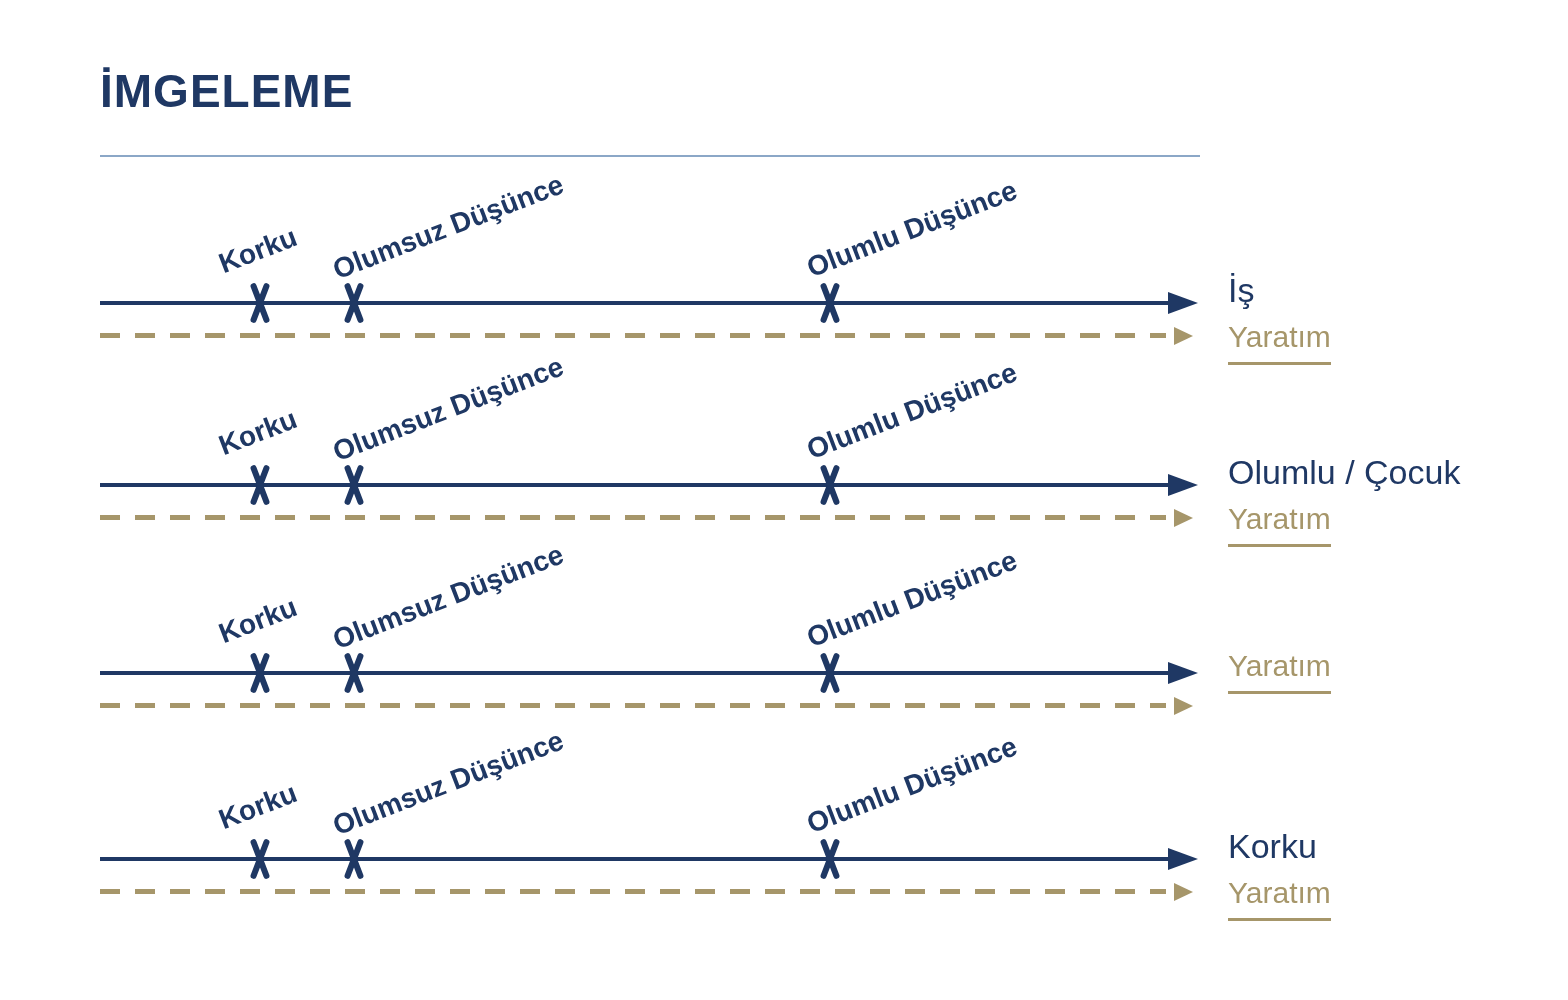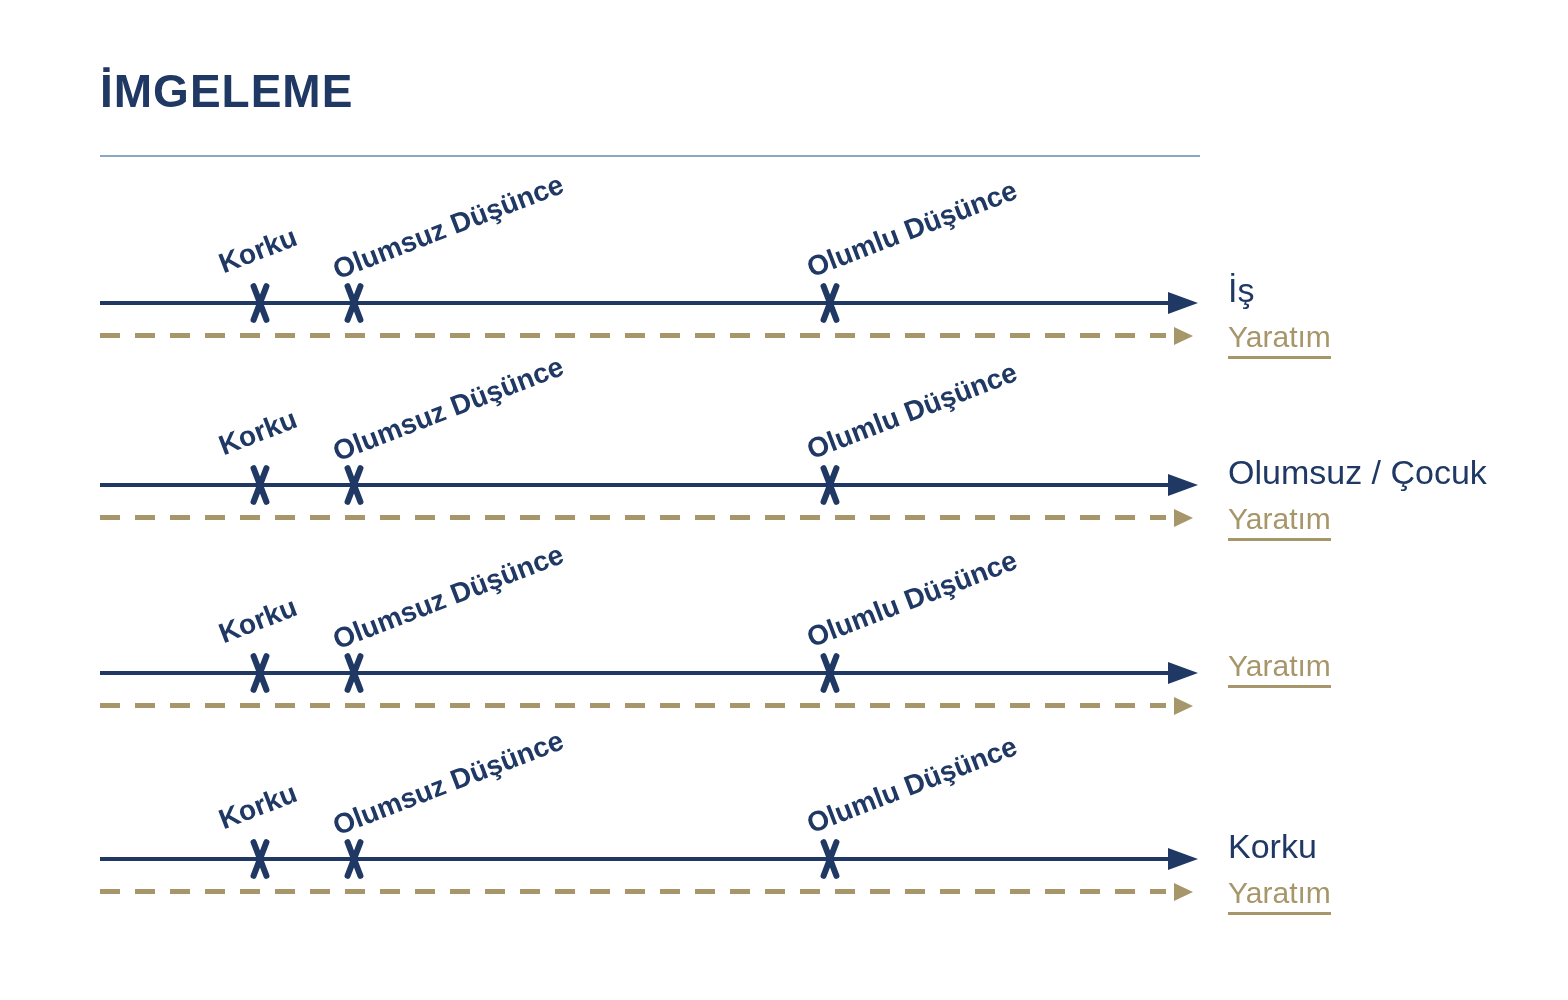--- a/index.html
+++ b/index.html
@@ -111,21 +111,21 @@
     font-weight: 500;
     line-height: 41px;
   }
   .creation-label {
     display: inline-block;
     margin-top: 9px;
     color: var(--gold);
     font-size: 30px;
     font-weight: 500;
     line-height: 34px;
-    padding-bottom: 2px;
+    padding-bottom: 8px;
     border-bottom: 3px solid var(--gold);
   }
 </style>
 </head>
 <body>
 
 <div id="canvas">
 
   <div class="slide-title">İMGELEME</div>
   <div class="title-separator"></div>
@@ -152,21 +152,21 @@
     <div class="marker-label m-2">Olumsuz Düşünce</div>
     <div class="marker-label m-3">Olumlu Düşünce</div>
     <div class="solid-line"></div>
     <div class="solid-arrowhead"></div>
     <div class="xmark x-1"></div>
     <div class="xmark x-2"></div>
     <div class="xmark x-3"></div>
     <div class="dashed-line"></div>
     <div class="dashed-arrowhead"></div>
     <div class="right-labels">
-      <div class="topic-label">Olumsuz / Çocuk</div>
+      <div class="topic-label">Olumlu / Çocuk</div>
       <div><span class="creation-label">Yaratım</span></div>
     </div>
   </div>
 
   <div class="timeline-row row-3">
     <div class="marker-label m-1">Korku</div>
     <div class="marker-label m-2">Olumsuz Düşünce</div>
     <div class="marker-label m-3">Olumlu Düşünce</div>
     <div class="solid-line"></div>
     <div class="solid-arrowhead"></div>

